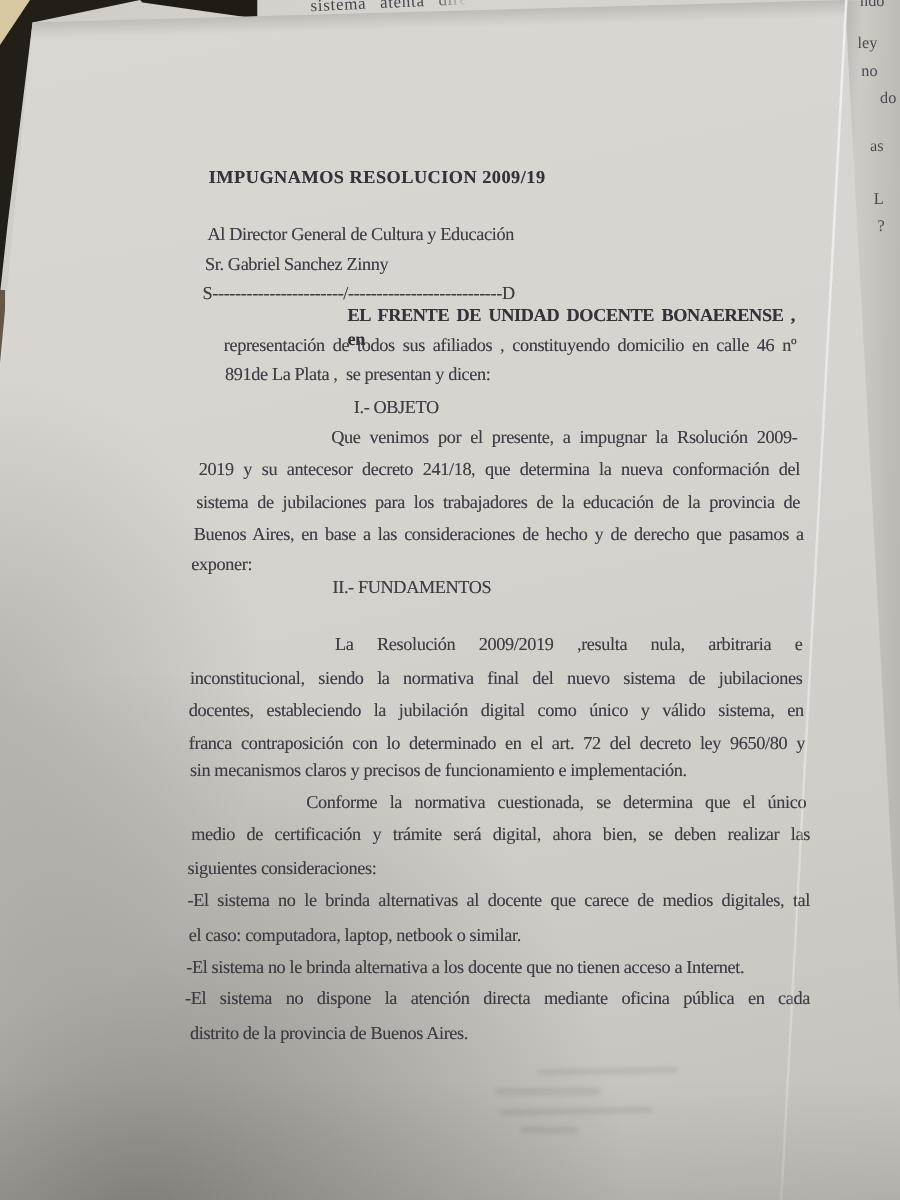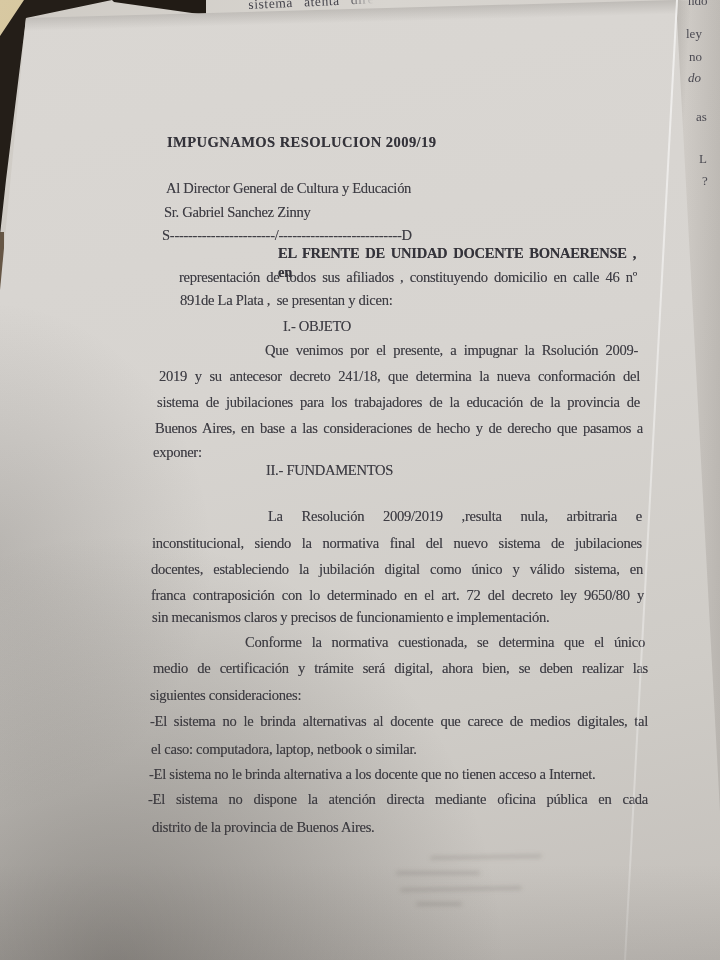--- a/index.html
+++ b/index.html
@@ -89,21 +89,21 @@
 </style>
 </head>
 <body>
 
 <div class="back-sheet">
   <div class="back-top-text">sistema atenta dire</div>
   <div id="frags">
       <div class="frag" style="left: 688px; top: -7px;">ndo</div>
       <div class="frag" style="left: 686px; top: 26px;">ley</div>
       <div class="frag" style="left: 689px; top: 49px;">no</div>
-      <div class="frag" style="left: 688px; top: 70px; font-style: italic;">do</div>
+      <div class="frag" style="left: 704px; top: 70px;">do</div>
       <div class="frag" style="left: 696px; top: 109px; font-family: Liberation Serif, serif;">as</div>
       <div class="frag" style="left: 699px; top: 151px;">L</div>
       <div class="frag" style="left: 702px; top: 173px;">?</div>
     </div>
 </div>
 
 <div class="tan-corner"></div>
 <div class="dark-corner"></div>
 <div class="dark-band"></div>
 <div class="sliver-brown"></div>

